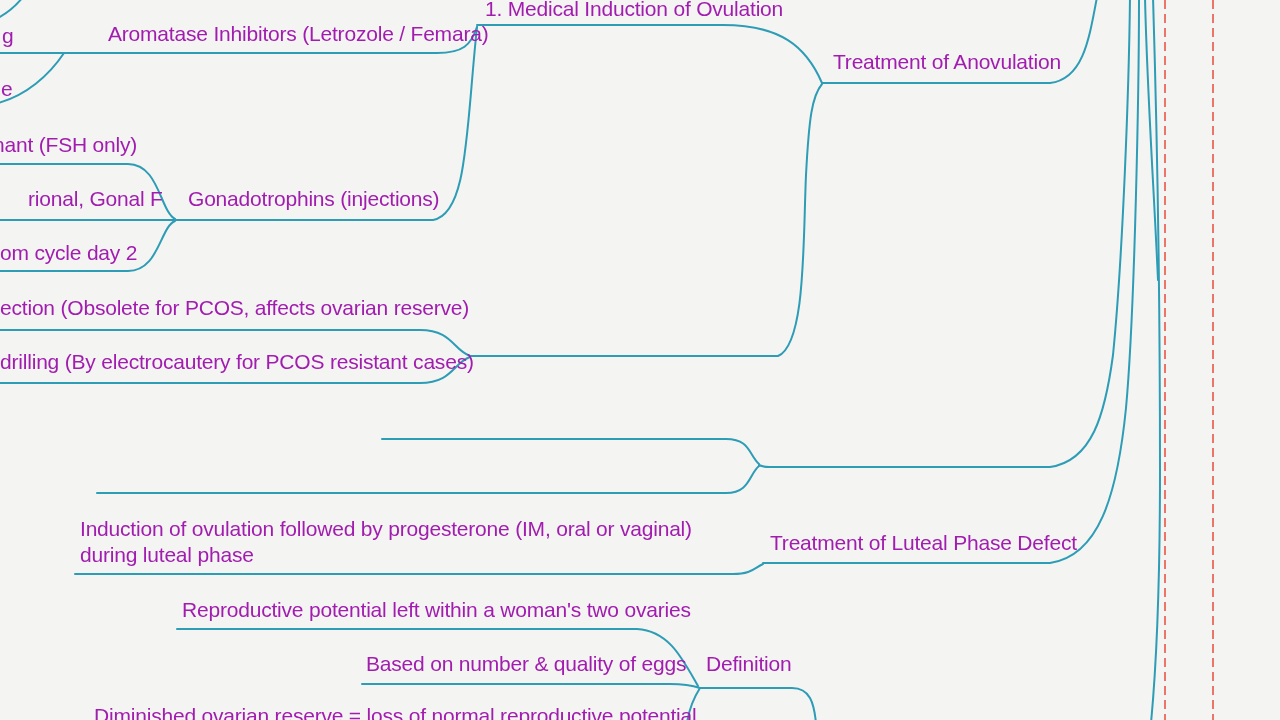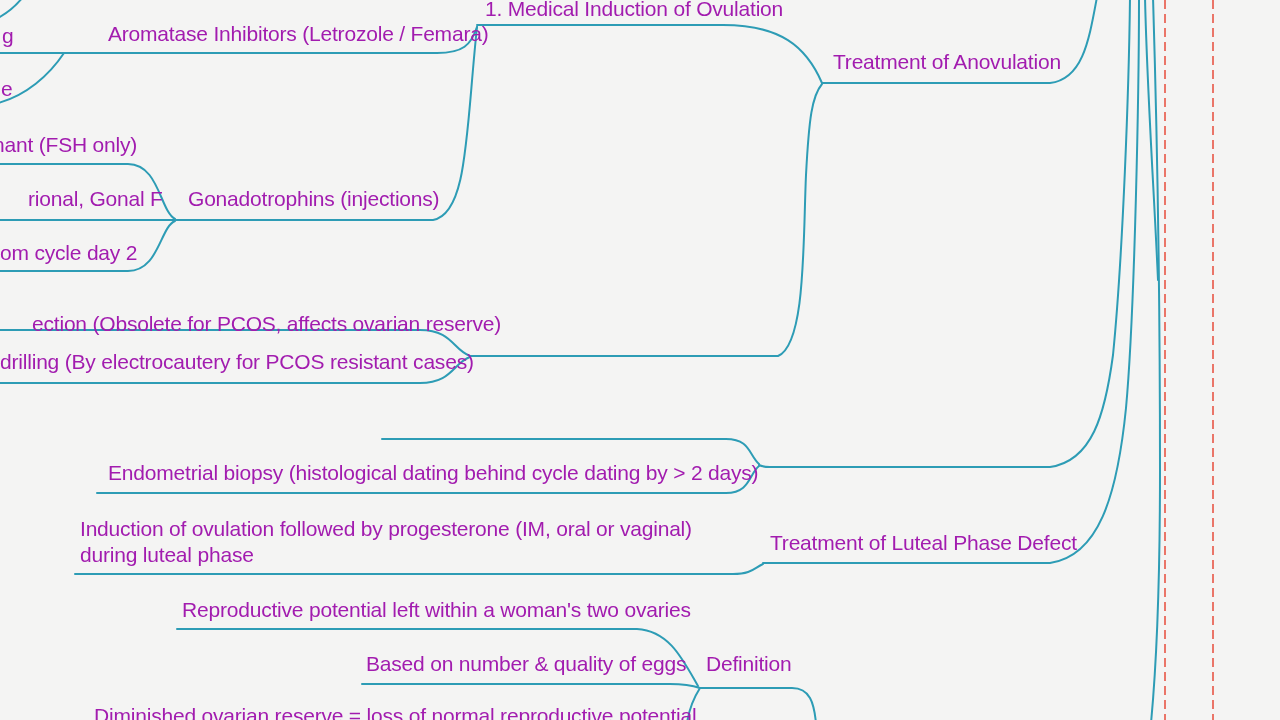--- a/index.html
+++ b/index.html
@@ -68,23 +68,22 @@
 
   <div class="label" style="left:2px;top:26px;">g</div>
   <div class="label" style="left:1px;top:79px;">e</div>
   <div class="label" style="left:76px;top:24px;margin-left:32px;">Aromatase Inhibitors (Letrozole / Femara)</div>
   <div class="label" style="left:485px;top:-1px;">1. Medical Induction of Ovulation</div>
   <div class="label" style="left:833px;top:52px;">Treatment of Anovulation</div>
   <div class="label" style="left:-7px;top:135px;">nant (FSH only)</div>
   <div class="label" style="left:0px;top:189px;padding-left:28px;">rional, Gonal F</div>
   <div class="label" style="left:0px;top:243px;">om cycle day 2</div>
   <div class="label" style="left:188px;top:189px;">Gonadotrophins (injections)</div>
-  <div class="label" style="left:0px;top:314px;margin-left:32px;">ection (Obsolete for PCOS, affects ovarian reserve)</div>
+  <div class="label" style="left:0px;top:298px;">ection (Obsolete for PCOS, affects ovarian reserve)</div>
   <div class="label" style="left:0px;top:352px;">drilling (By electrocautery for PCOS resistant cases)</div>
-  <div class="label" style="left:108px;top:463px;">Endometrial biopsy (histological dating behind cycle dating by &gt; 2 days)</div>
   <div class="label" style="left:80px;top:519px;">Induction of ovulation followed by progesterone (IM, oral or vaginal)</div>
   <div class="label" style="left:80px;top:545px;">during luteal phase</div>
   <div class="label" style="left:770px;top:533px;">Treatment of Luteal Phase Defect</div>
   <div class="label" style="left:182px;top:600px;">Reproductive potential left within a woman's two ovaries</div>
   <div class="label" style="left:366px;top:654px;">Based on number &amp; quality of eggs</div>
   <div class="label" style="left:706px;top:654px;">Definition</div>
   <div class="label" style="left:94px;top:706px;">Diminished ovarian reserve = loss of normal reproductive potential</div>
 
 </div>
 

